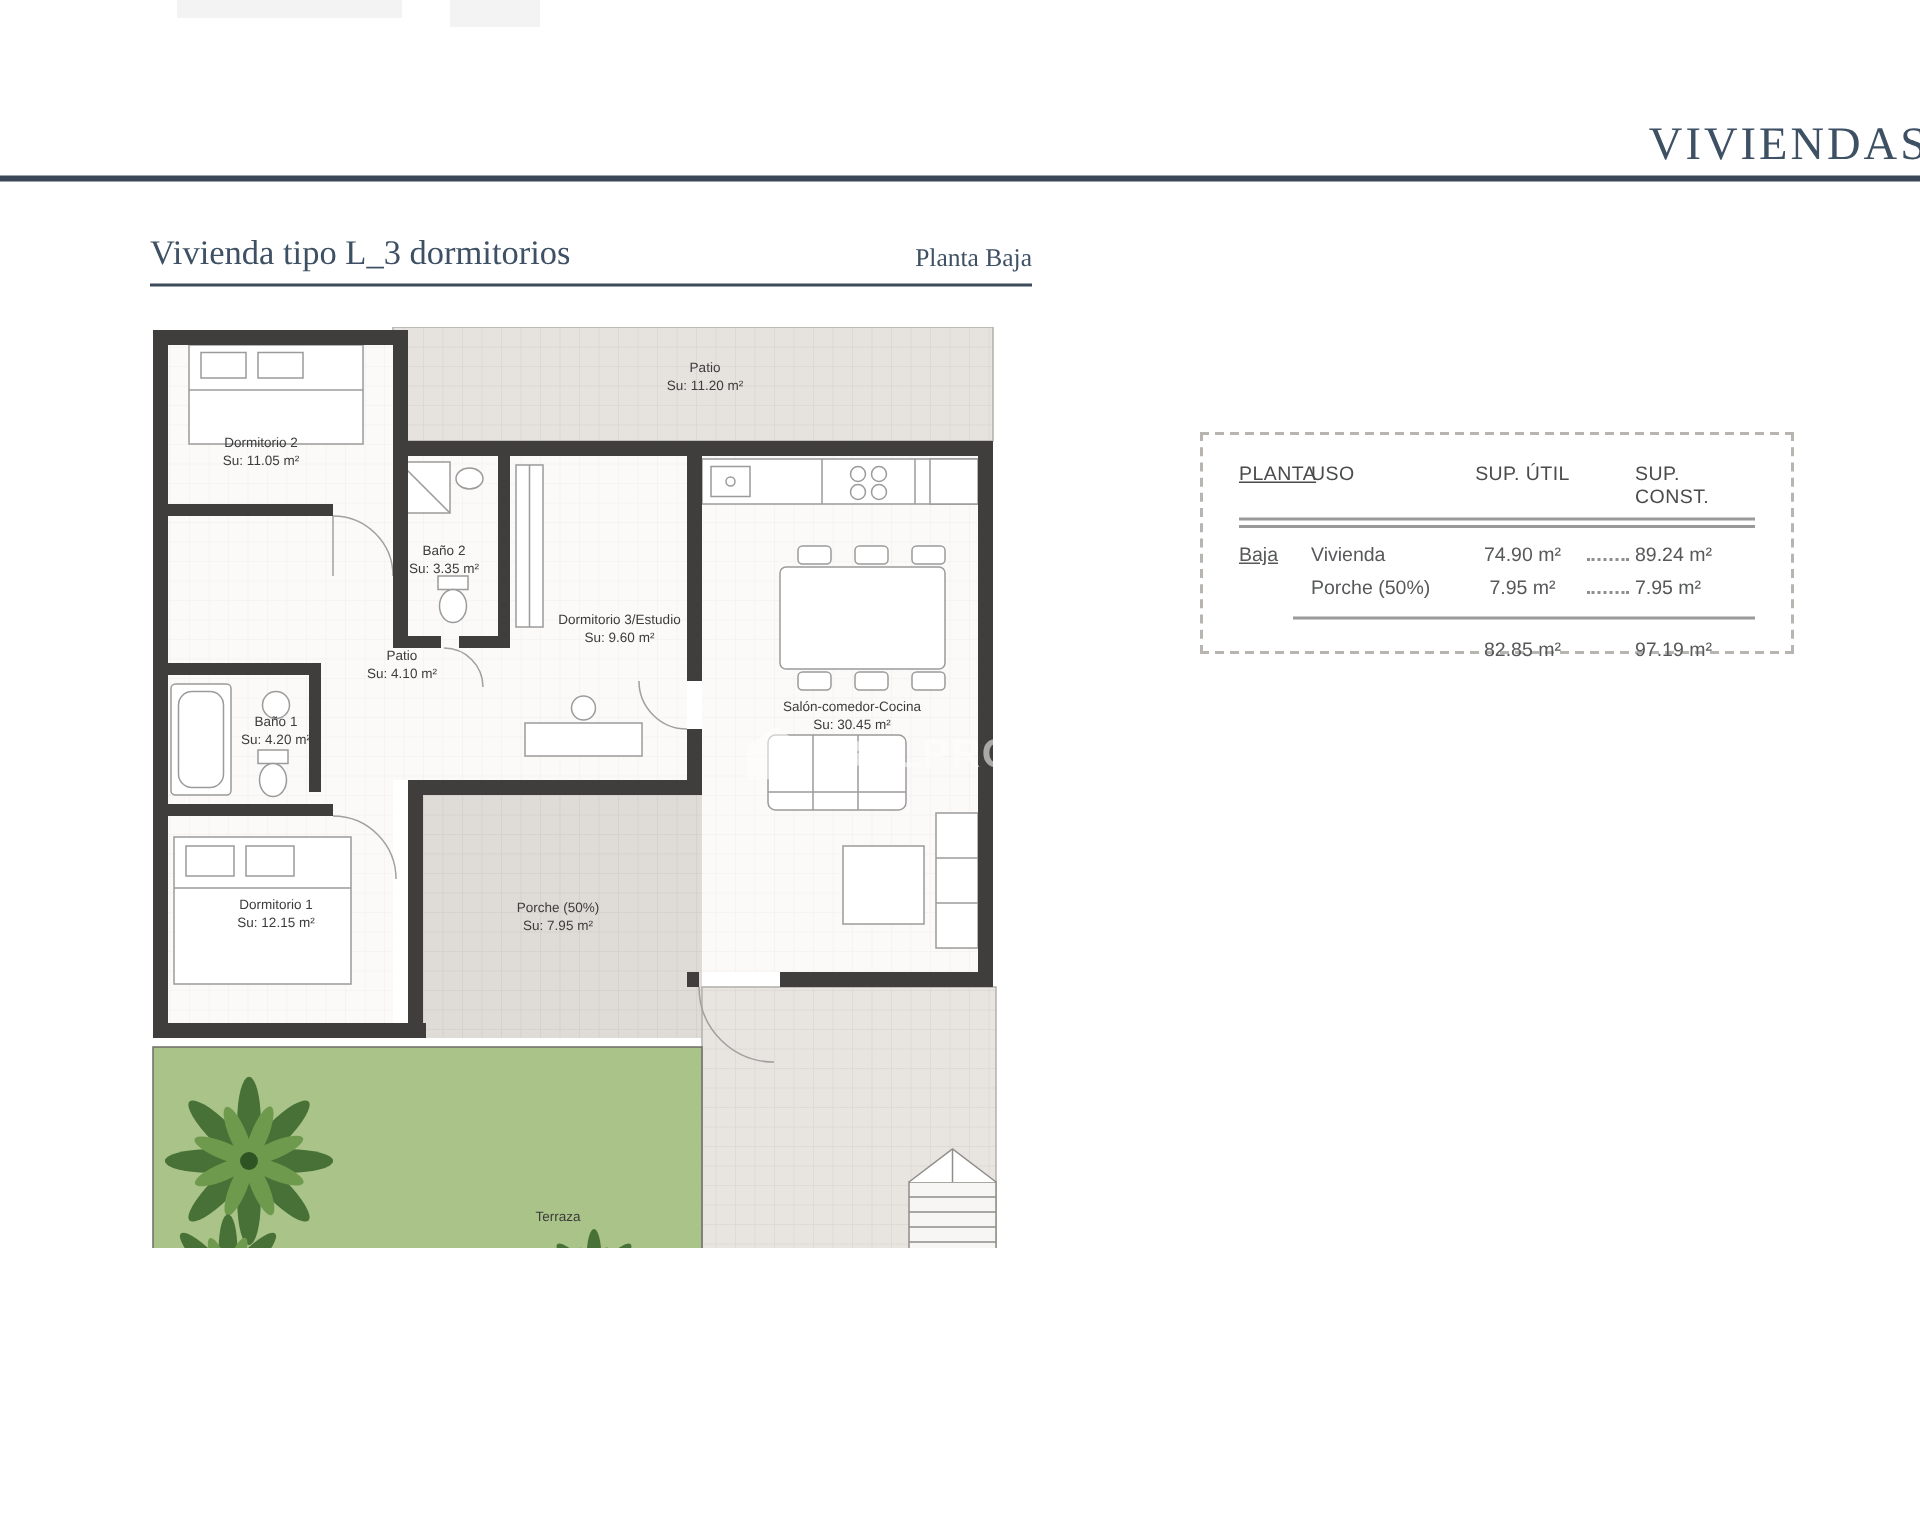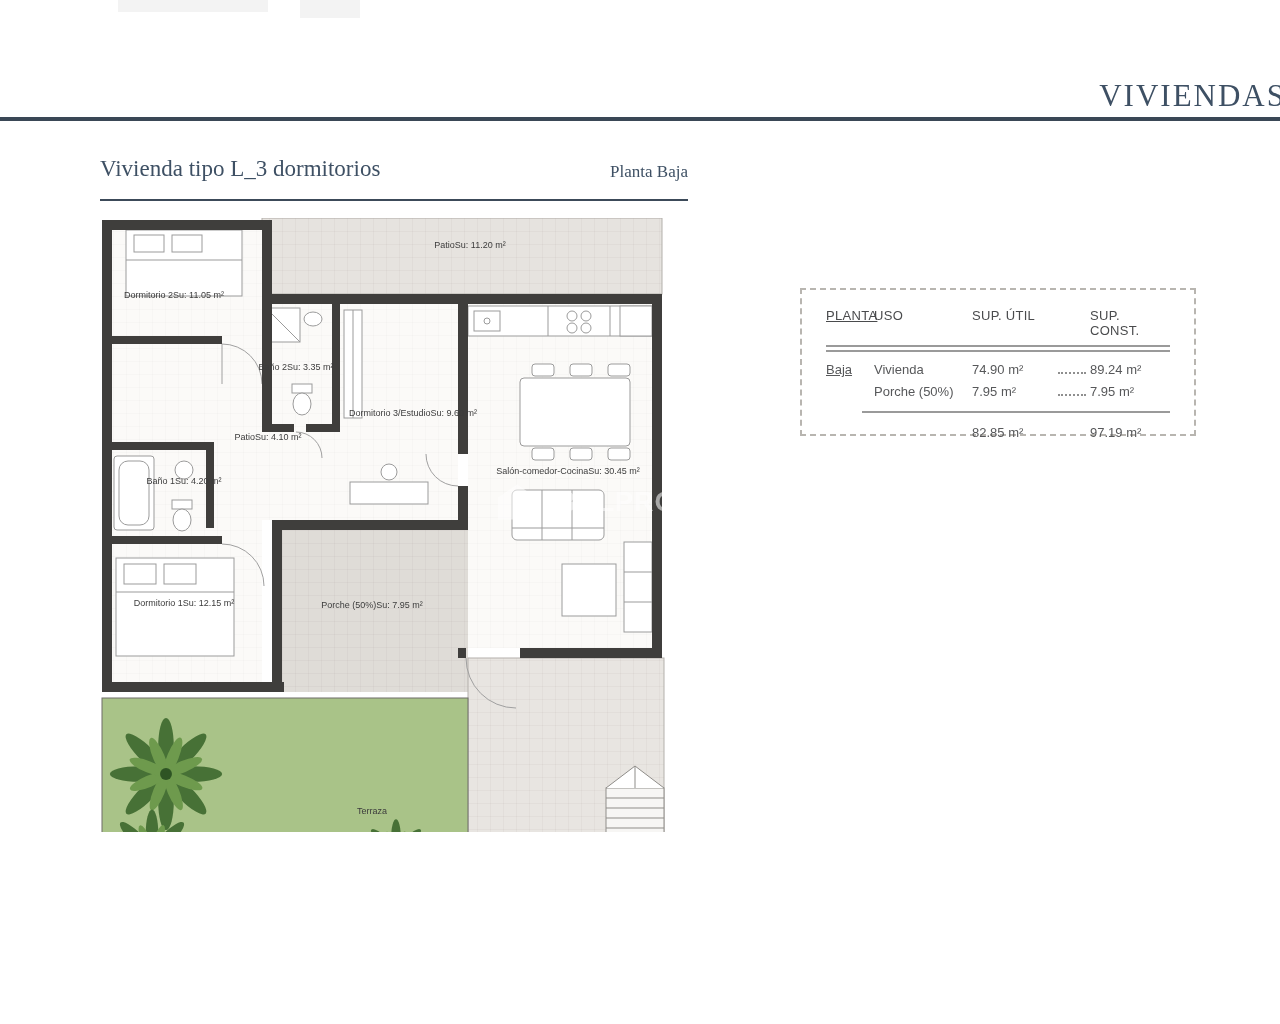--- a/index.html
+++ b/index.html
@@ -11,45 +11,45 @@
   .g1{left:118px;top:0;width:150px;height:12px;}
   .g2{left:300px;top:0;width:60px;height:18px;}
 
   
   .brand{position:absolute;top:78px;right:-6px;font-family:"Liberation Serif","DejaVu Serif",serif;
          font-size:31px;letter-spacing:2px;color:#3e5064;white-space:nowrap;}
   .header-rule{position:absolute;left:0;top:117px;width:1280px;height:4px;background:#3a4756;}
 
   
   .plan-title-row{position:absolute;left:100px;top:156px;width:588px;display:flex;
-                  justify-content:space-between;align-items:flex-end;padding-bottom:17px;
+                  justify-content:space-between;align-items:flex-end;padding-bottom:7px;
                   border-bottom:2px solid #3c4a59;}
   .plan-title{font-family:"Liberation Serif","DejaVu Serif",serif;font-size:23px;color:#3e5064;}
   .plan-floor{font-family:"Liberation Serif","DejaVu Serif",serif;font-size:17px;color:#3e5064;text-align:center;}
 
   
   .plan{position:absolute;left:100px;top:218px;width:600px;height:692px;}
   .plan-svg{position:absolute;left:0;top:0;}
   .room-label{position:absolute;transform:translateX(-50%);text-align:center;display:flex;
-              flex-direction:row;font-size:9px;line-height:1.3;color:#3c3c3c;white-space:nowrap;}
+              flex-direction:column;font-size:9px;line-height:1.3;color:#3c3c3c;white-space:nowrap;}
   .rl-area{font-weight:normal;}
 
   .watermark{position:absolute;left:398px;top:256px;width:202px;display:flex;align-items:center;
              gap:20px;opacity:0.55;overflow:hidden;}
   .watermark .wm-text{font-size:27px;font-weight:bold;color:#ffffff;letter-spacing:1px;white-space:nowrap;}
 
   
   .spec-table{position:absolute;left:800px;top:288px;width:396px;height:148px;
               border:2px dashed #b8b5b0;box-sizing:border-box;padding:18px 24px 0 24px;
               font-size:13px;color:#57585a;}
   .t-row,.t-head,.t-totals{display:flex;align-items:baseline;}
   .t-head{color:#4a4b4d;letter-spacing:0.3px;}
   .c-planta{width:48px;text-decoration:underline;}
   .c-uso{width:98px;}
-  .c-util{width:86px;}
+  .c-util{width:86px;text-align:center;}
   .c-const{width:80px;margin-left:auto;}
   .leader{flex:1;border-bottom:2px dotted #8f8f8f;margin:0 4px 3px 0;height:1px;}
   .leader.hidden{border-bottom:none;}
   .t-rule{height:3px;border-top:2px solid #9a9a9a;border-bottom:2px solid #9a9a9a;margin:7px 0 10px 0;}
   .t-row{margin-bottom:7px;}
   .t-subrule{height:2px;background:#9a9a9a;margin:12px 0 12px 36px;}
 
   
   .footer{position:absolute;left:0;top:942px;width:1280px;display:flex;align-items:center;
           justify-content:center;gap:26px;padding-left:14px;box-sizing:border-box;}

